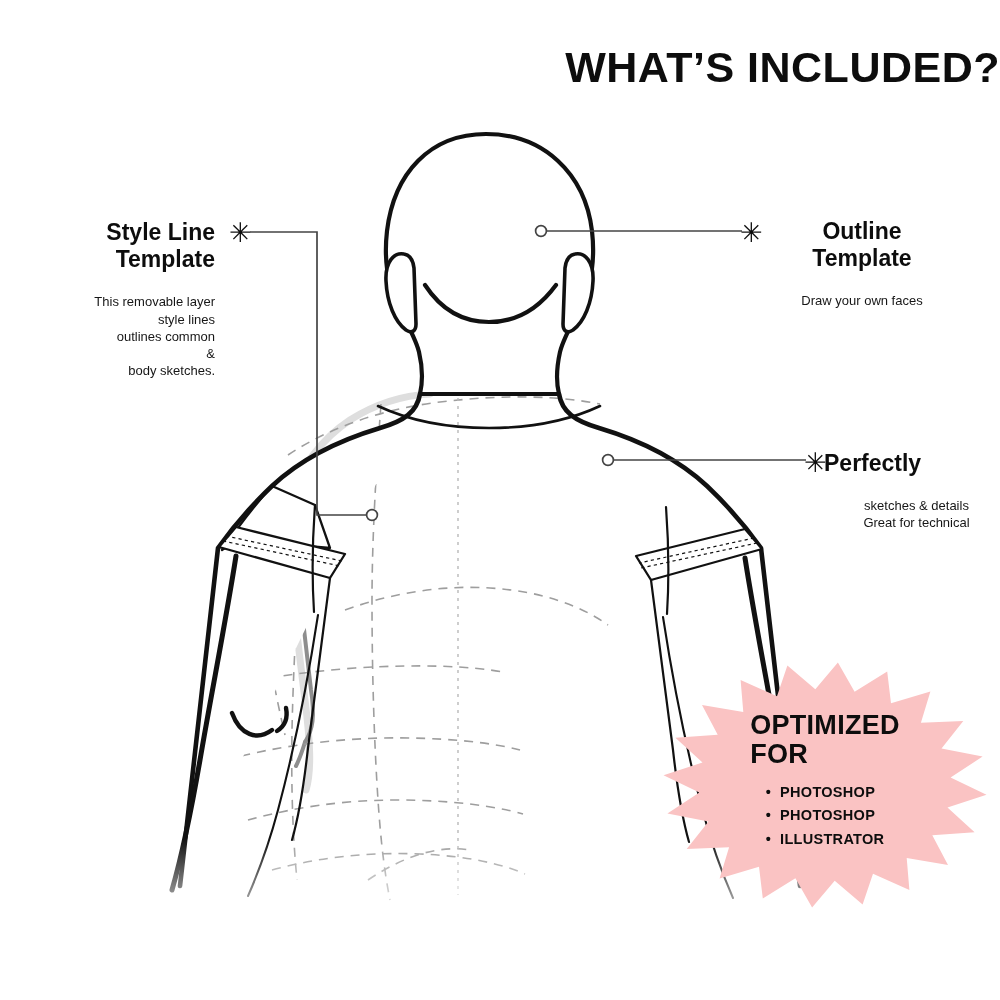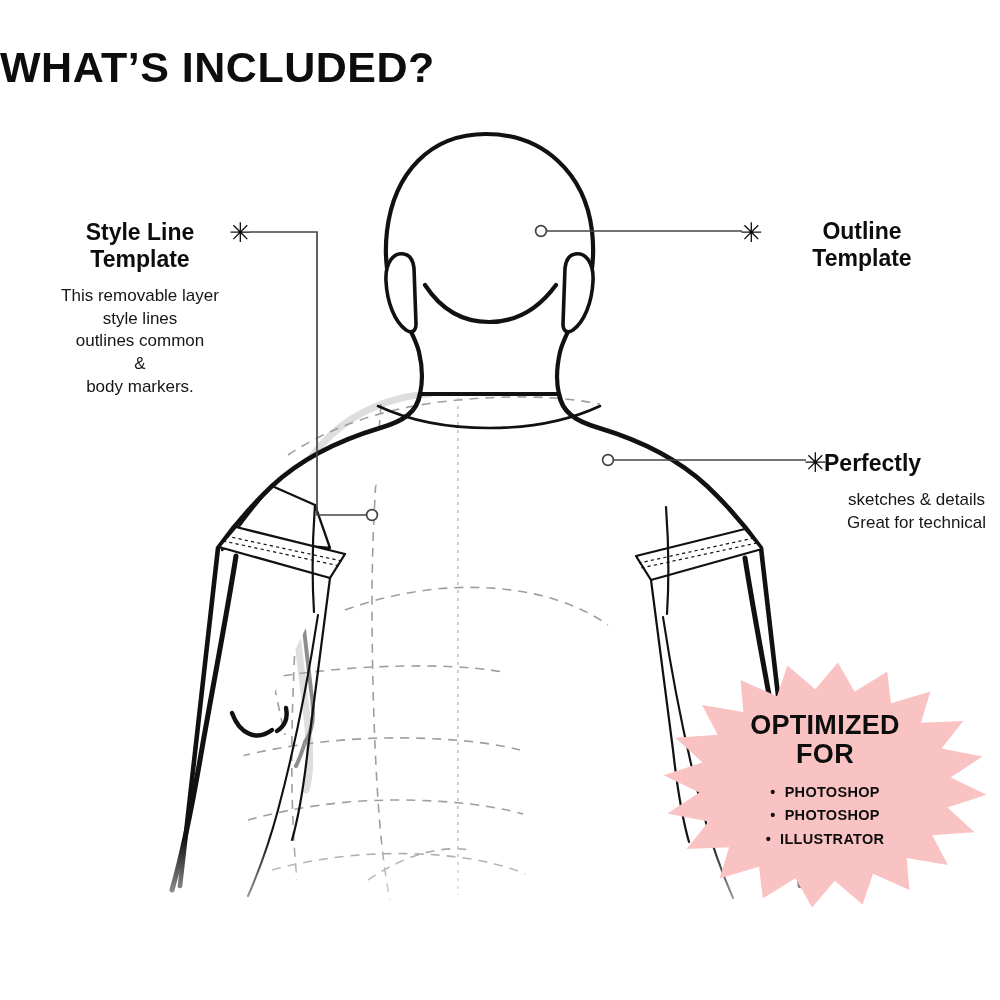--- a/index.html
+++ b/index.html
@@ -21,21 +21,21 @@
     height: 1000px;
     background: #ffffff;
   }
 
   
   .page-title {
     position: absolute;
     left: 0;
     top: 45px;
     width: 1000px;
-    text-align: left;
+    text-align: right;
     font-size: 43px;
     font-weight: bold;
     letter-spacing: 0.5px;
     color: #0d0d0d;
     line-height: 1.05;
   }
 
   
   #figure-svg {
     position: absolute;
@@ -49,32 +49,32 @@
   .callout {
     position: absolute;
   }
   .callout .head {
     font-size: 23px;
     font-weight: bold;
     line-height: 1.18;
     color: #0d0d0d;
   }
   .callout .body {
-    font-size: 17px;
+    font-size: 13px;
     font-weight: normal;
     line-height: 1.33;
     color: #161616;
-    margin-top: 12px;
+    margin-top: 20px;
   }
 
   #callout-style-line {
-    left: 45px;
+    left: 25px;
     top: 219px;
     width: 190px;
-    text-align: center;
+    text-align: right;
   }
   #callout-outline {
     left: 762px;
     top: 218px;
     width: 200px;
     text-align: center;
   }
   #callout-symmetrical {
     left: 824px;
     top: 450px;
@@ -109,21 +109,21 @@
   #badge .badge-content {
     position: absolute;
     left: 0;
     top: 0;
     width: 330px;
     height: 250px;
     display: flex;
     flex-direction: column;
     align-items: center;
     justify-content: center;
-    text-align: center;
+    text-align: left;
   }
   .badge-title {
     font-size: 27px;
     font-weight: bold;
     line-height: 1.1;
     color: #0d0d0d;
     letter-spacing: 0.3px;
   }
   .badge-list {
     list-style: none;
@@ -286,31 +286,32 @@
   <div class="callout" id="callout-style-line">
     <div class="head">
       <div>Style Line</div>
       <div>Template</div>
     </div>
     <div class="body">
       <div>This removable layer</div>
       <div>style lines</div>
       <div>outlines common</div>
       <div>&amp;</div>
-      <div>body markers.</div>
+      <div>body sketches.</div>
     </div>
   </div>
 
   <span class="star-mark" id="star-outline">✳</span>
   <div class="callout" id="callout-outline">
     <div class="head">
       <div>Outline</div>
       <div>Template</div>
     </div>
     <div class="body">
+      <div>Draw your own faces</div>
     </div>
   </div>
 
   <span class="star-mark" id="star-symmetrical">✳</span>
   <div class="callout" id="callout-symmetrical">
     <div class="head">
       <div>Perfectly</div>
     </div>
     <div class="body">
       <div>sketches &amp; details</div>

